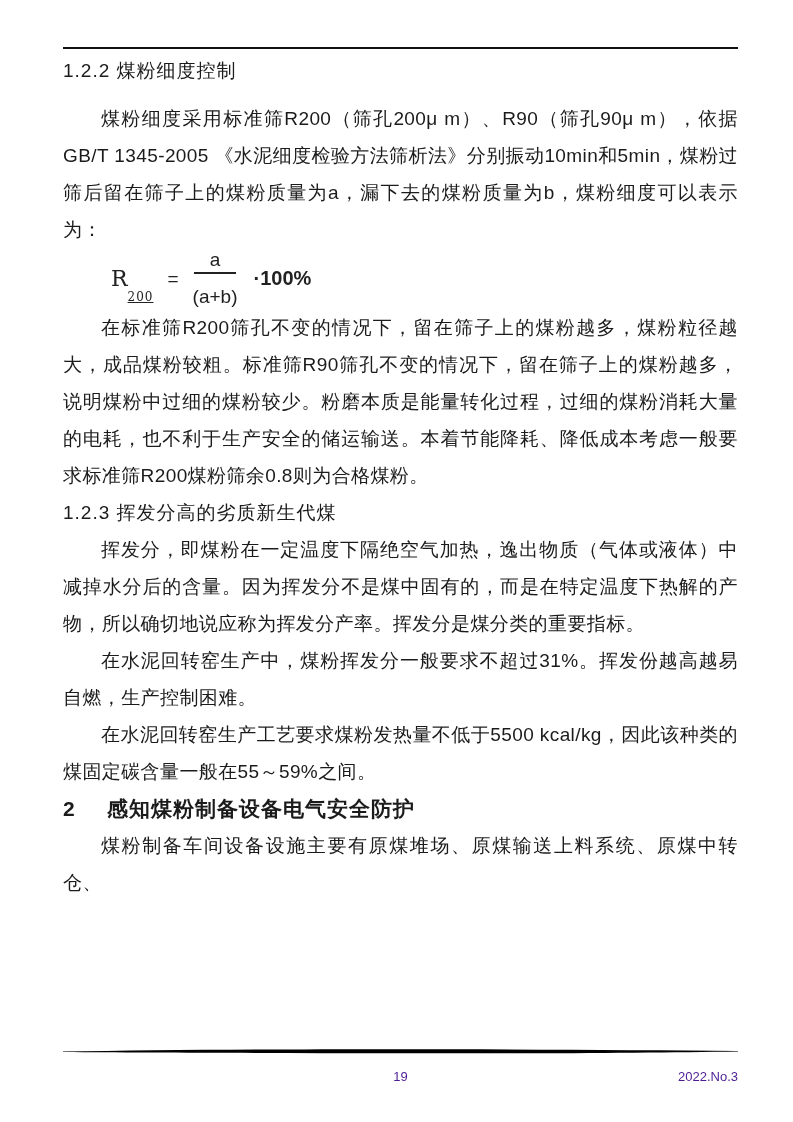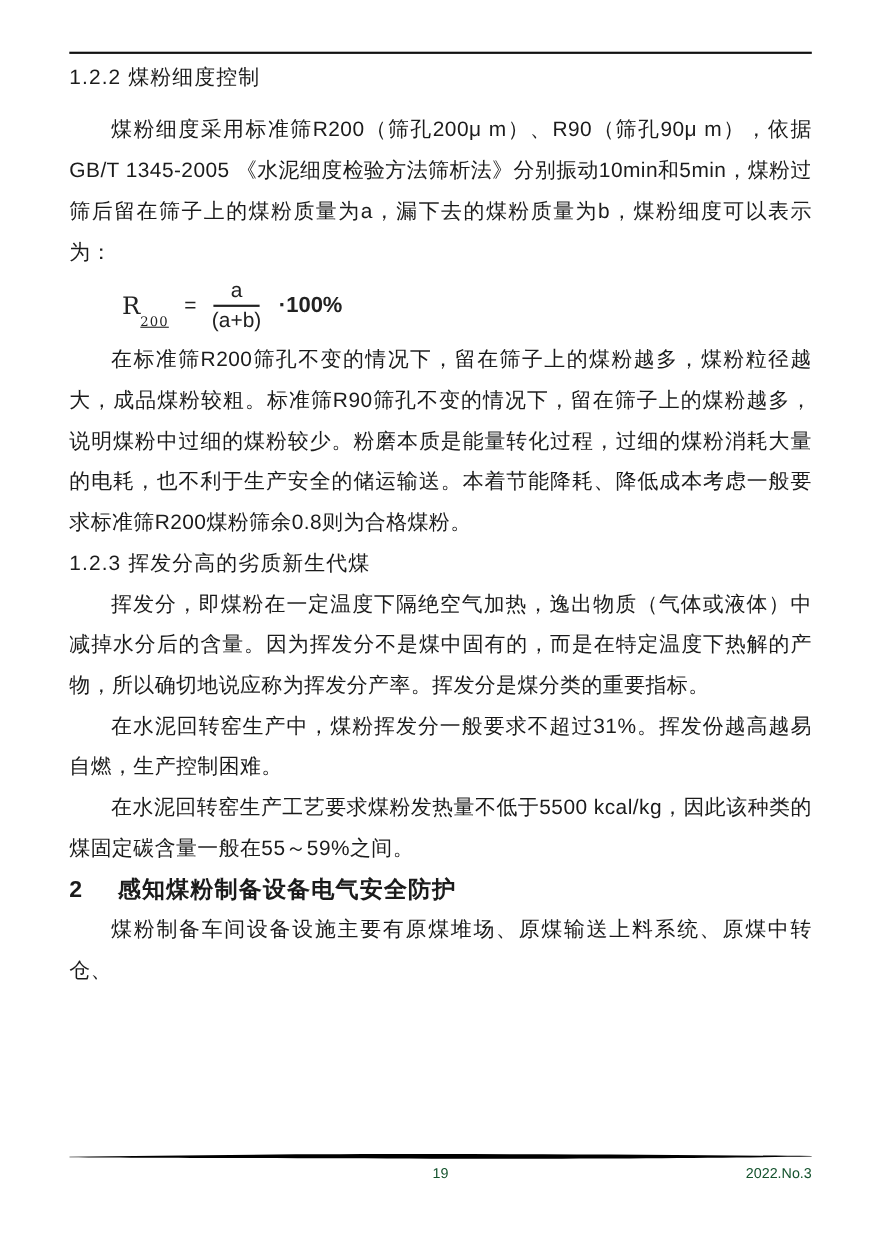--- a/index.html
+++ b/index.html
@@ -82,21 +82,21 @@
     display: inline-flex;
     flex-direction: column;
     align-items: center;
     font-size: 19px;
     line-height: 1.15;
   }
   .fraction .num {
     padding: 0 16px 1px 16px;
     border-bottom: 2px solid #222222;
   }
-  .fraction .den { padding-top: 2px; }
+  .fraction .den { padding-top: 12px; }
   .formula .factor { margin-left: 16px; font-size: 20px; font-weight: bold; }
   
   .big-heading {
     display: flex;
     align-items: baseline;
     font-size: 21px;
     font-weight: bold;
     line-height: 37px;
     letter-spacing: 1px;
   }
@@ -105,22 +105,22 @@
   .page-footer {
     position: absolute;
     left: 63px; right: 55px;
     top: 1048px;
   }
   .footer-rule-svg { display: block; width: 100%; height: 7px; }
   .footer-meta {
     position: relative;
     height: 18px;
     font-size: 13px;
-    color: #14532d;
-    margin-top: 4px;
+    color: #4c1d95;
+    margin-top: 14px;
   }
   .footer-page-number {
     position: absolute;
     left: 0; right: 0;
     text-align: center;
   }
   .footer-issue {
     position: absolute;
     right: 0;
   }

